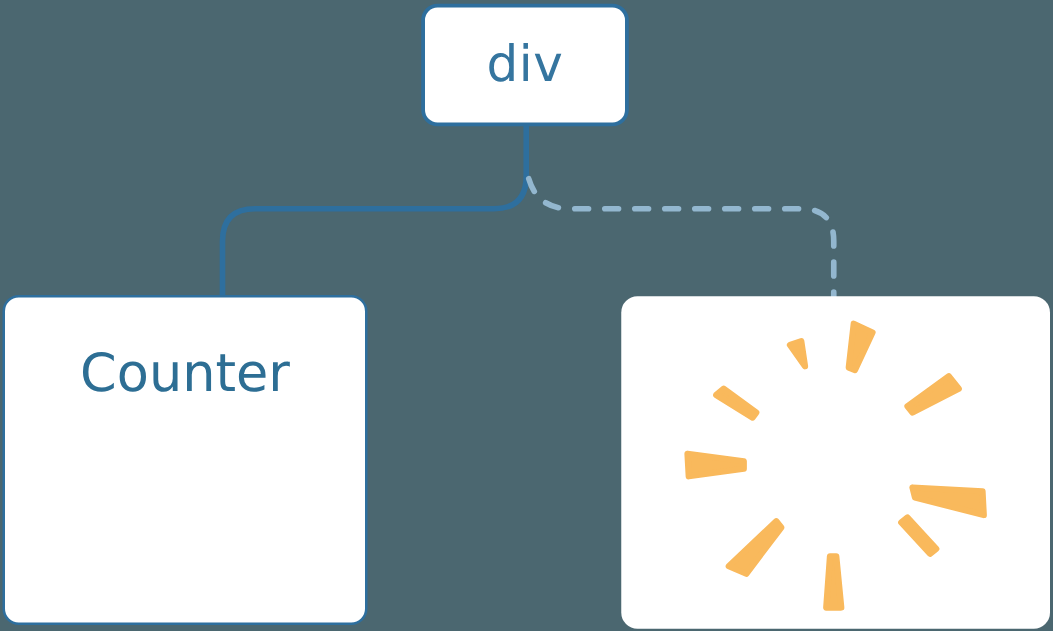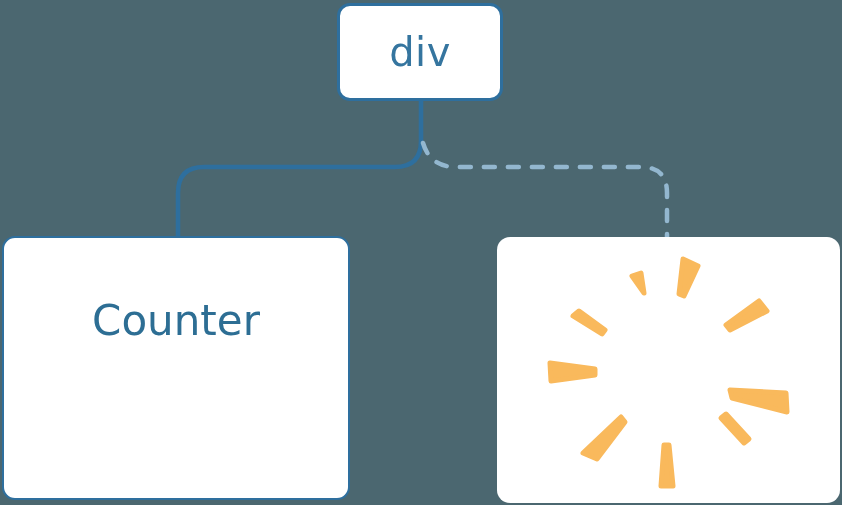--- a/index.html
+++ b/index.html
@@ -54,26 +54,26 @@
     letter-spacing: 0.5px;
   }
   .card {
     position: absolute;
     box-sizing: border-box;
     background: var(--color-card_bg, #fff);
     border-radius: 13px;
   }
   .card.counter {
     left: 2px; top: 236px;
-    width: 348px; height: 264px;
+    width: 292px; height: 264px;
     border: 2px solid var(--color-node_blue, #2E6F9E);
     display: flex;
     flex-direction: column;
     align-items: center;
-    padding-top: 60px;
+    padding-top: 38px;
   }
   .card.counter .title {
     color: var(--color-counter_title, #2D6E94);
     font-size: 42px;
     font-weight: 500;
     line-height: 1.1;
   }
   .pill {
     margin-top: 24px;
     width: 266px; height: 99px;

